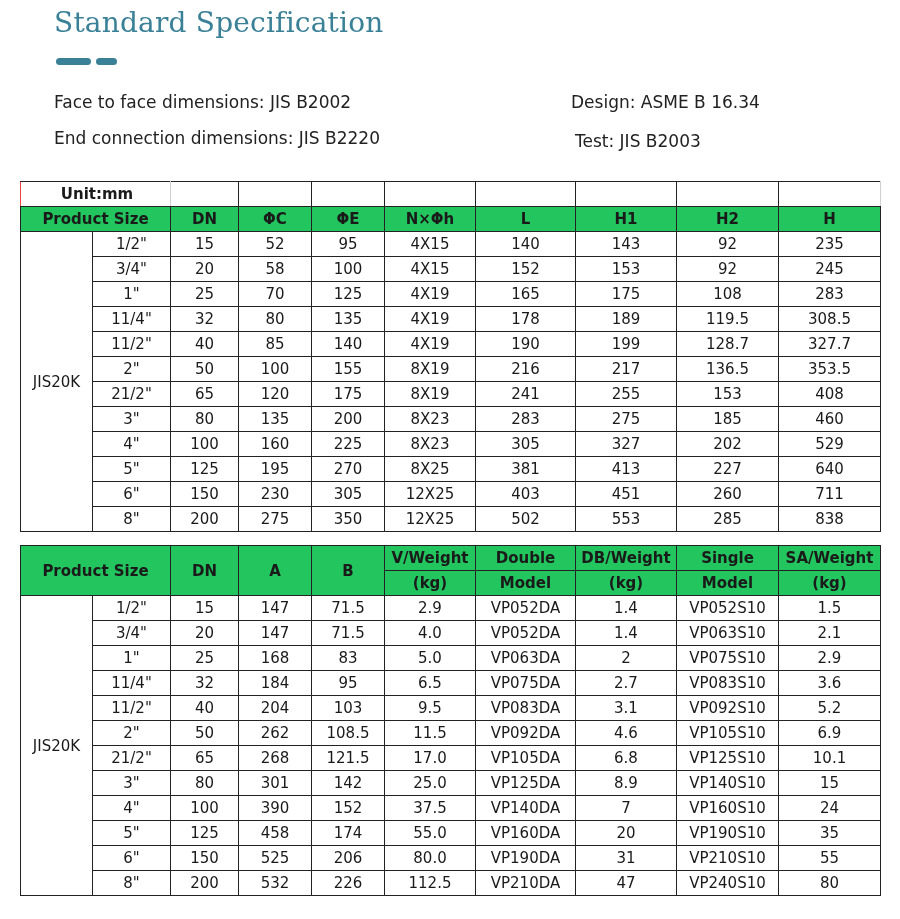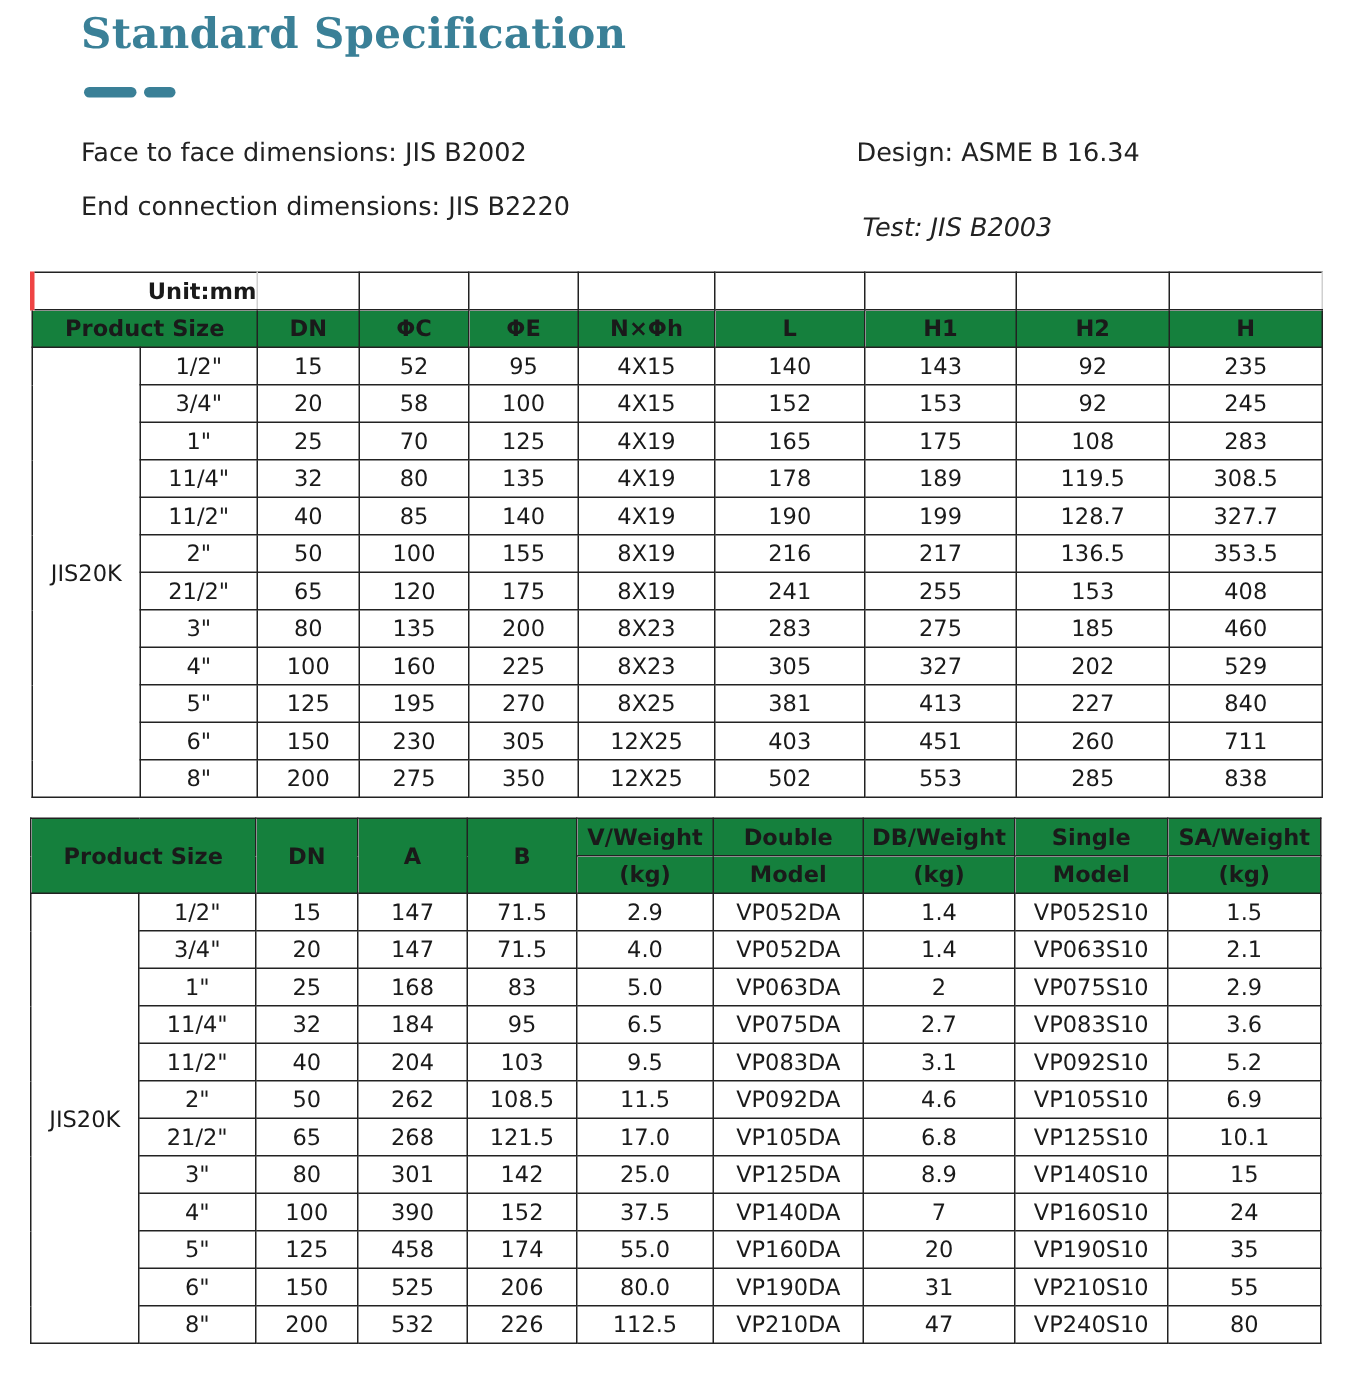--- a/index.html
+++ b/index.html
@@ -1,44 +1,44 @@
 <!DOCTYPE html>
 <html><head>
 <meta charset="utf-8">
 <style>
   html, body { margin:0; padding:0; background:#ffffff; }
   body { width:900px; height:919px; position:relative; overflow:hidden;
          font-family:"Liberation Sans", "DejaVu Sans", sans-serif; color:#1a1a1a; }
   .title { position:absolute; left:54px; top:6px; font-family:"DejaVu Serif","Liberation Serif",serif;
-           font-weight:bold; font-size:28px; color:#3a8097; letter-spacing:0.2px; }
+           font-weight:normal; font-size:28px; color:#3a8097; letter-spacing:0.2px; }
   .dash { position:absolute; top:58px; height:7px; border-radius:4px; background:#3a8097; }
   .dash1 { left:56px; width:35px; }
   .dash2 { left:96px; width:21px; }
   .spec { position:absolute; font-size:17px; color:#222; font-family:"DejaVu Sans","Liberation Sans",sans-serif; font-weight:normal; }
   table.spec-table { position:absolute; left:20px; border-collapse:collapse; table-layout:fixed;
            font-family:"DejaVu Sans","Liberation Sans",sans-serif; font-size:15px; }
   table.spec-table td, table.spec-table th { border:1px solid #222; text-align:center; padding:0; height:24px; line-height:24px; overflow:hidden; white-space:nowrap; }
-  table.spec-table th { background:#15803d; font-weight:bold; font-size:15px; }
+  table.spec-table th { background:#22c55e; font-weight:bold; font-size:15px; }
   .unit-row td { border:1px solid #d0d0d0; border-bottom:1px solid #222; height:24px; }
-  .unit-row td.unit { text-align:right; font-weight:bold; padding-left:3px; border-left:3px solid #ef4444; }
+  .unit-row td.unit { text-align:center; font-weight:bold; padding-left:3px; border-left:1px solid #ef4444; }
   .hdr1 th { height:36px; line-height:36px; }
   .hdr2 th.two { height:24px; line-height:24px;margin-left:23px; }
   .group-cell { vertical-align:middle; }
 </style>
 </head>
 <body>
 
 <div class="title">Standard Specification</div>
 <div class="dash dash1"></div>
 <div class="dash dash2"></div>
 
 <div class="spec" style="left:54px;top:92px;">Face to face dimensions: JIS B2002</div>
 <div class="spec" style="left:54px;top:128px;">End connection dimensions: JIS B2220</div>
 <div class="spec" style="left:571px;top:92px;text-align:center;">Design: ASME B 16.34</div>
-<div class="spec" style="left:575px;top:142px;font-style:italic;">Test: JIS B2003</div>
+<div class="spec" style="left:575px;top:131px;">Test: JIS B2003</div>
 
 <table class="spec-table" style="top:181px;width:860px;">
   <colgroup>
     <col style="width:72px">
       <col style="width:78px">
       <col style="width:68px">
       <col style="width:73px">
     <col style="width:73px">
       <col style="width:91px">
       <col style="width:100px">
@@ -171,21 +171,21 @@
       </tr>
       <tr>
         <td>5"</td>
         <td>125</td>
         <td>195</td>
         <td>270</td>
         <td>8X25</td>
         <td>381</td>
         <td>413</td>
         <td>227</td>
-        <td>840</td>
+        <td>640</td>
       </tr>
       <tr>
         <td>6"</td>
         <td>150</td>
         <td>230</td>
         <td>305</td>
         <td>12X25</td>
         <td>403</td>
         <td>451</td>
         <td>260</td>

